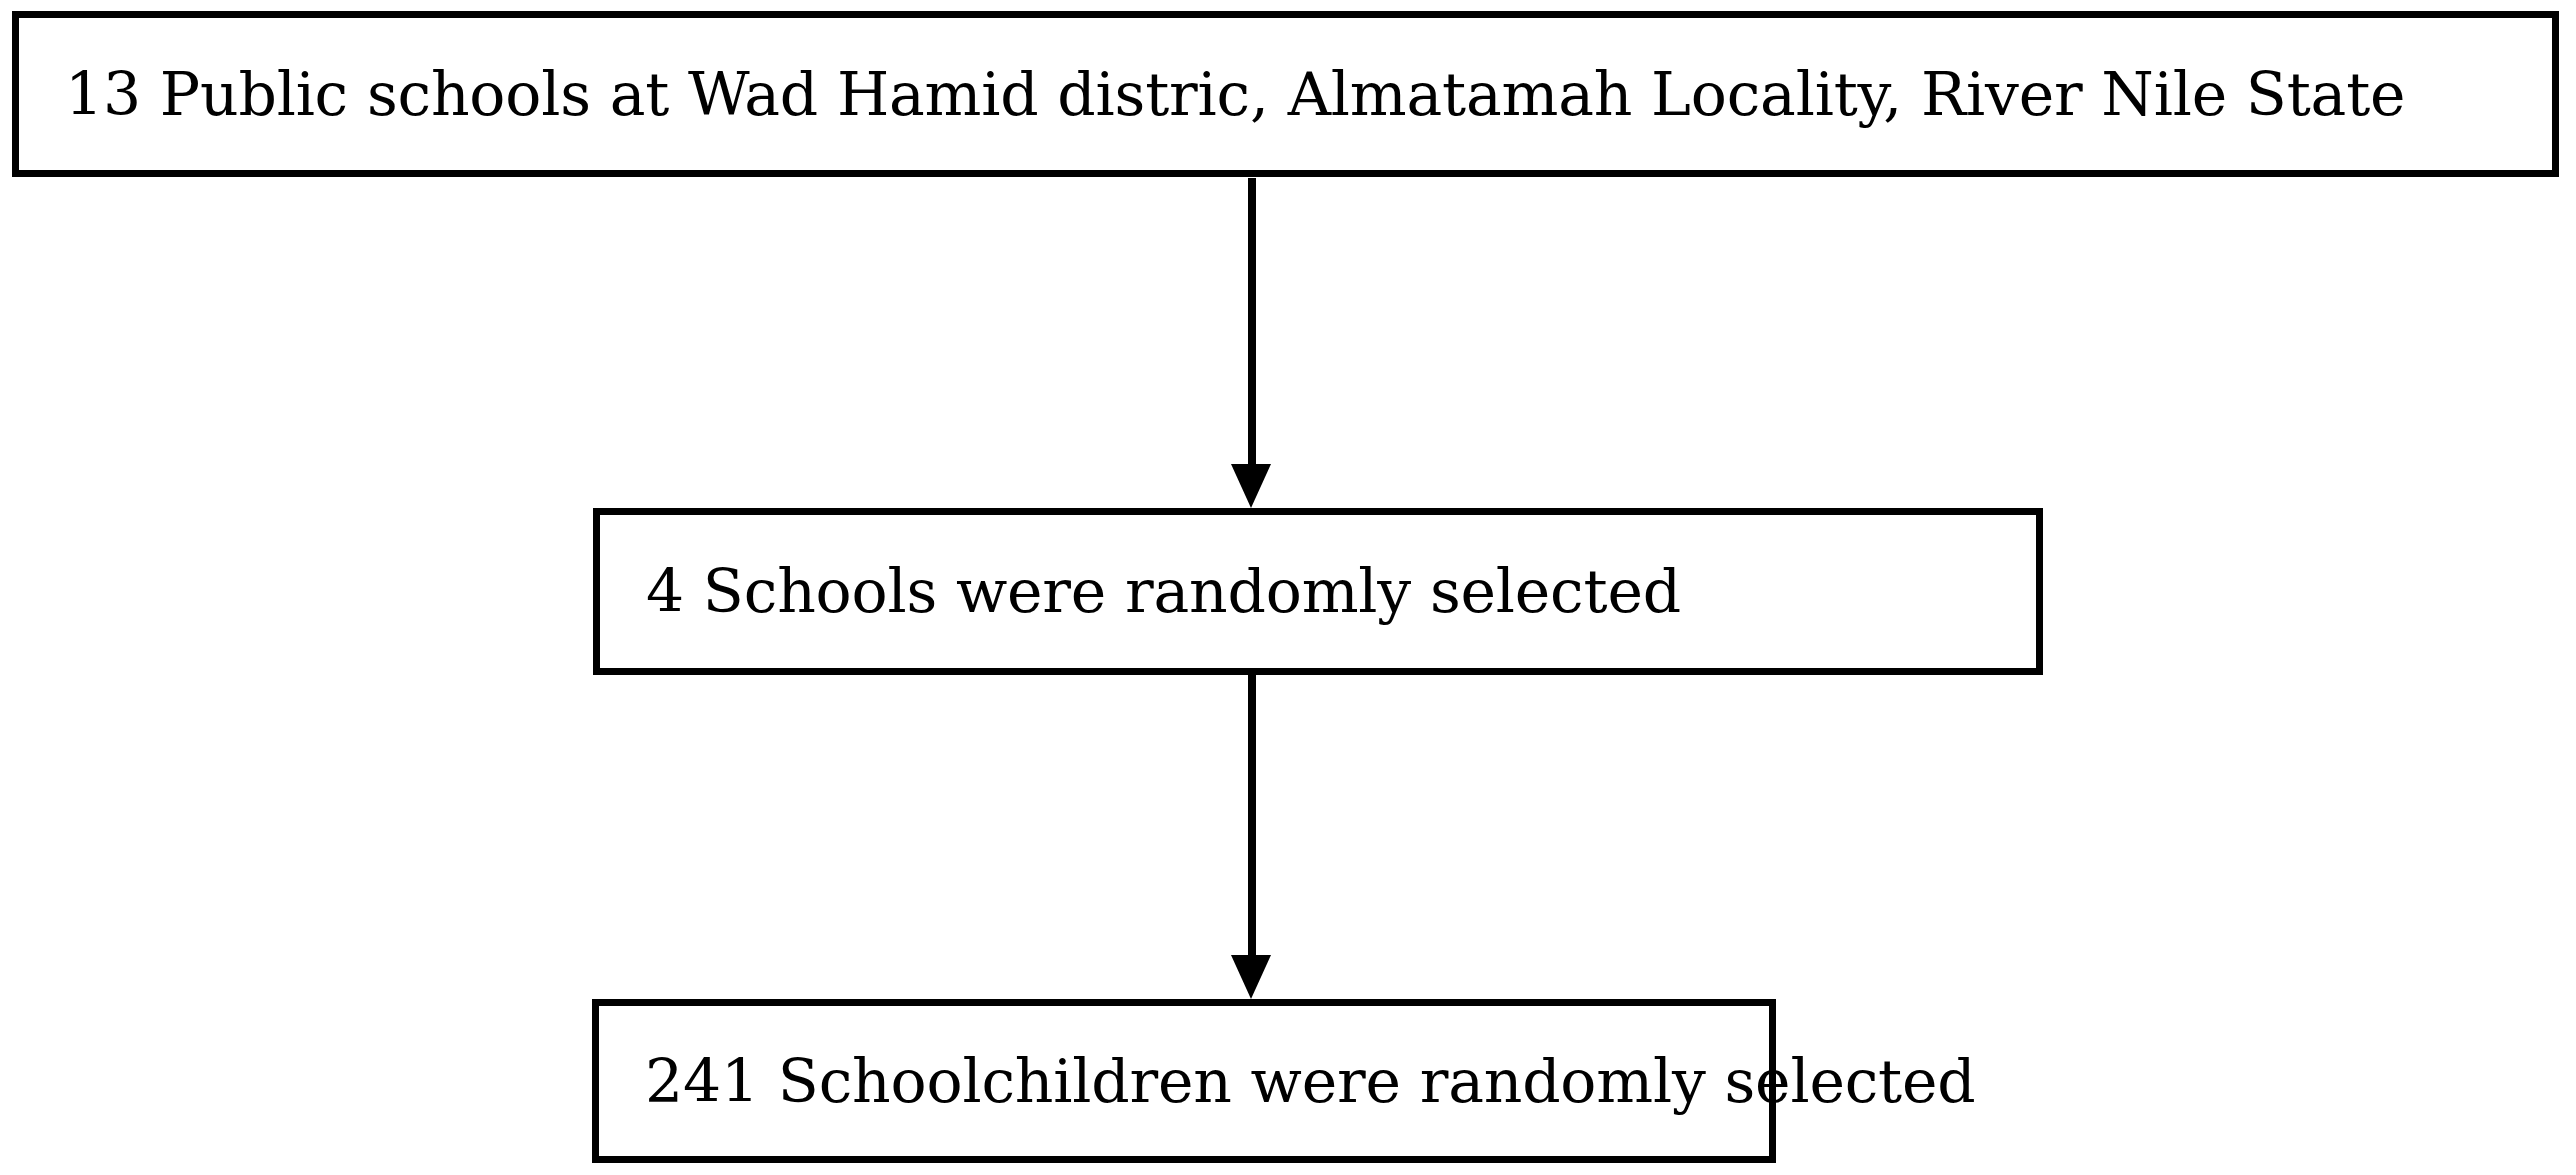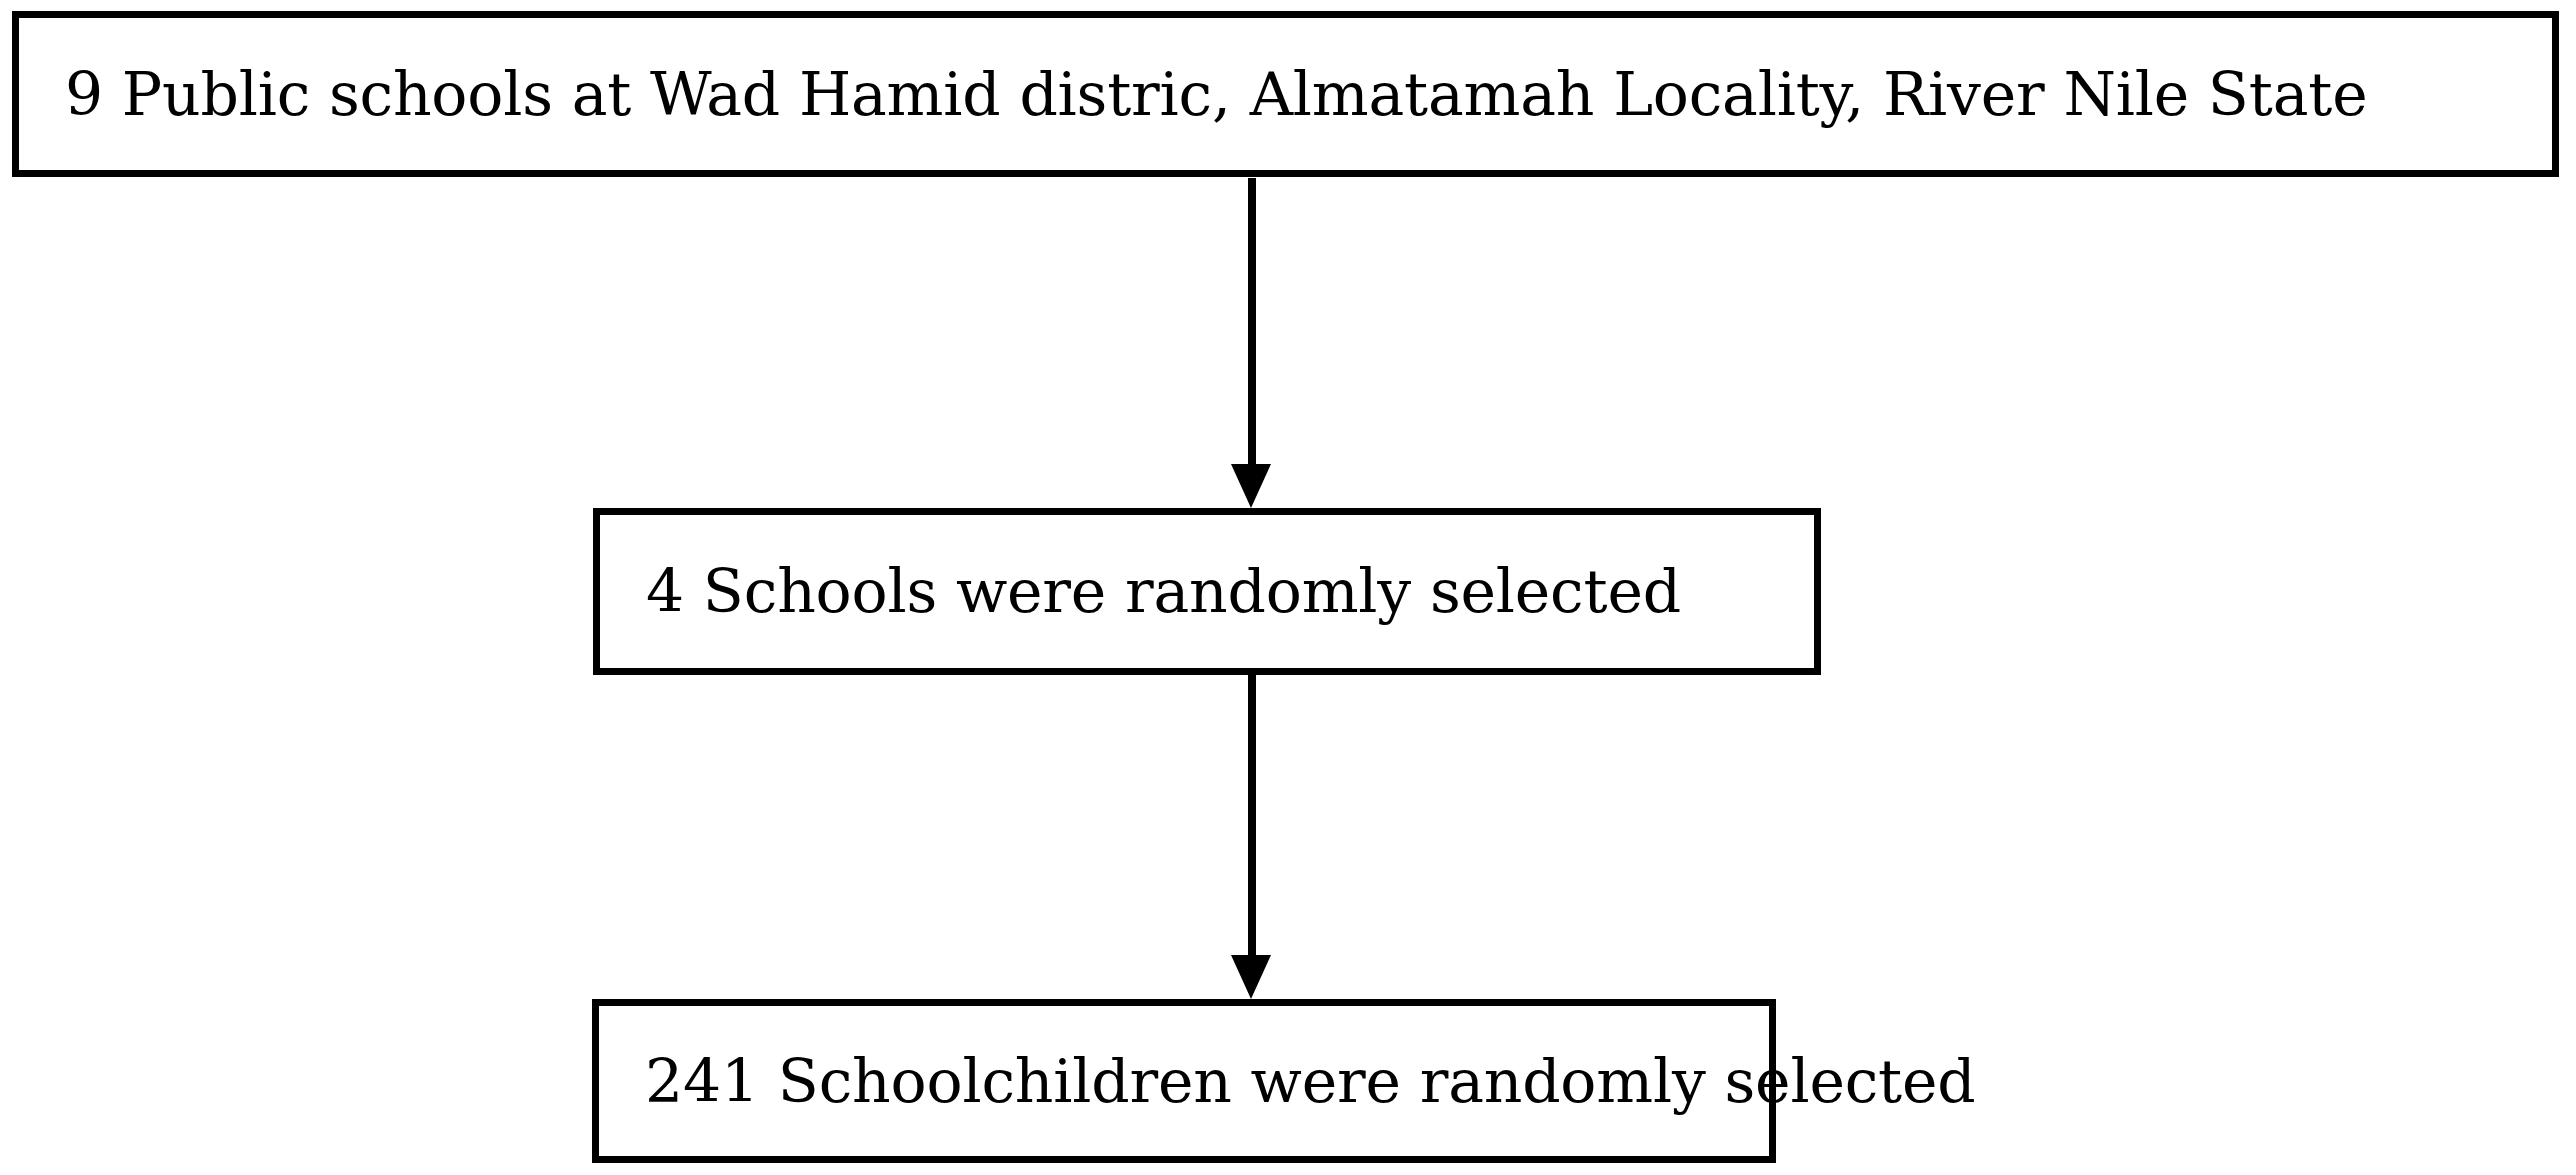--- a/index.html
+++ b/index.html
@@ -35,21 +35,21 @@
   
   #box-schools-population {
     left: 12px;
     top: 11px;
     width: 2547px;
     height: 166px;
   }
   #box-schools-selected {
     left: 593px;
     top: 508px;
-    width: 1228px;
+    width: 1450px;
     height: 167px;
   }
   #box-children-selected {
     left: 592px;
     top: 999px;
     width: 1184px;
     height: 164px;
   }
   
   .flow-arrow {
@@ -87,21 +87,21 @@
   }
   #arrow-schools-to-children .arrow-shaft { height: 280px; }
   #arrow-schools-to-children .arrow-head  { top: 280px; }
 </style>
 </head>
 <body>
 
 <div id="canvas">
 
   <div class="flow-box" id="box-schools-population">
-    <span class="flow-box-label">9 Public schools at Wad Hamid distric, Almatamah Locality, River Nile State</span>
+    <span class="flow-box-label">13 Public schools at Wad Hamid distric, Almatamah Locality, River Nile State</span>
   </div>
 
   <div class="flow-arrow" id="arrow-population-to-schools">
     <div class="arrow-shaft"></div>
     <div class="arrow-head"></div>
   </div>
 
   <div class="flow-box" id="box-schools-selected">
     <span class="flow-box-label">4 Schools were randomly selected</span>
   </div>

